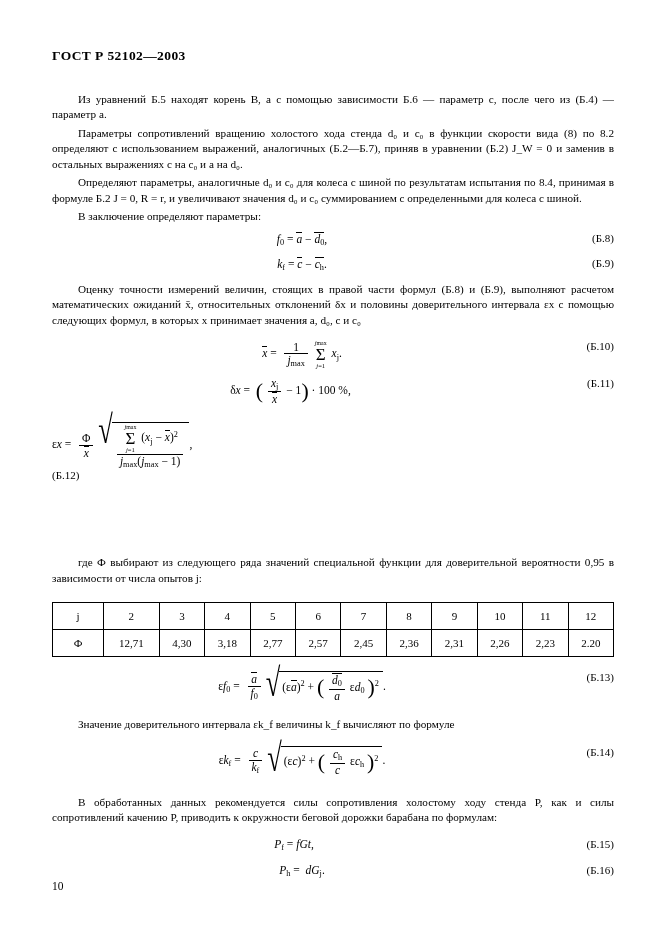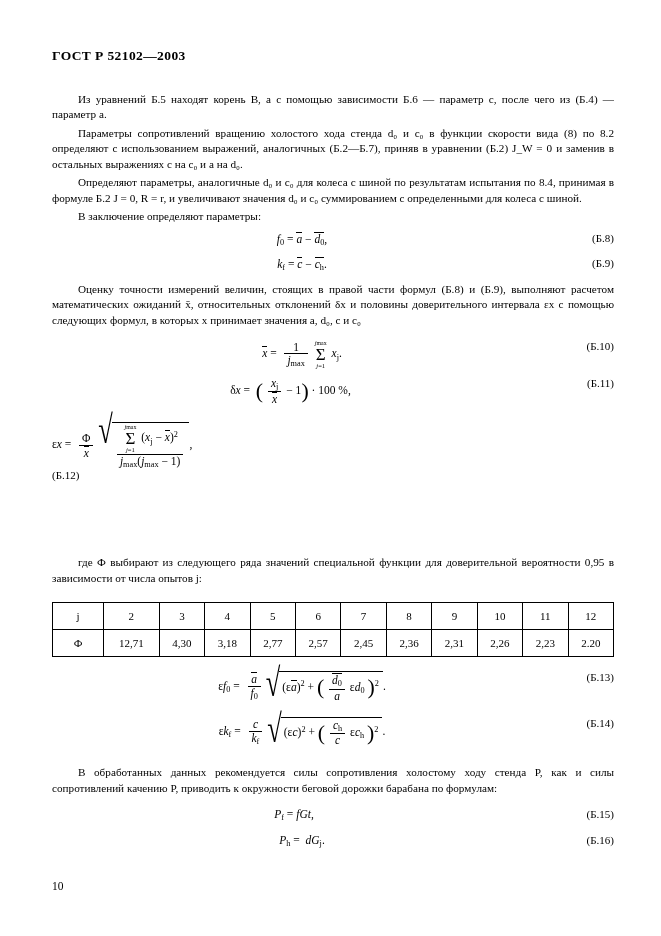--- a/index.html
+++ b/index.html
@@ -270,20 +270,21 @@
                 <span class="den"><span class="var">a</span></span>
               </span>
           ε<span class="var">d</span><span class="sub">0</span>
           <span class="paren-big">)</span><span class="sup">2</span>
         </span>
           </span>.
       </div>
       <div class="formula-num">(Б.13)</div>
     </div>
 
+    <p class="para" style="margin-top:14px;">Значение доверительного интервала εk_f величины k_f вычисляют по формуле</p>
 
     <div class="formula-row" style="margin-top:14px;">
       <div class="formula-body">
         ε<span class="var">k</span><span class="sub">f</span>&nbsp;=&nbsp;
         <span class="frac">
             <span class="num"><span class="var">c</span></span>
             <span class="den"><span class="var">k</span><span class="sub">f</span></span>
           </span>
         <span class="radical tall">
             <span class="sign">√</span>

